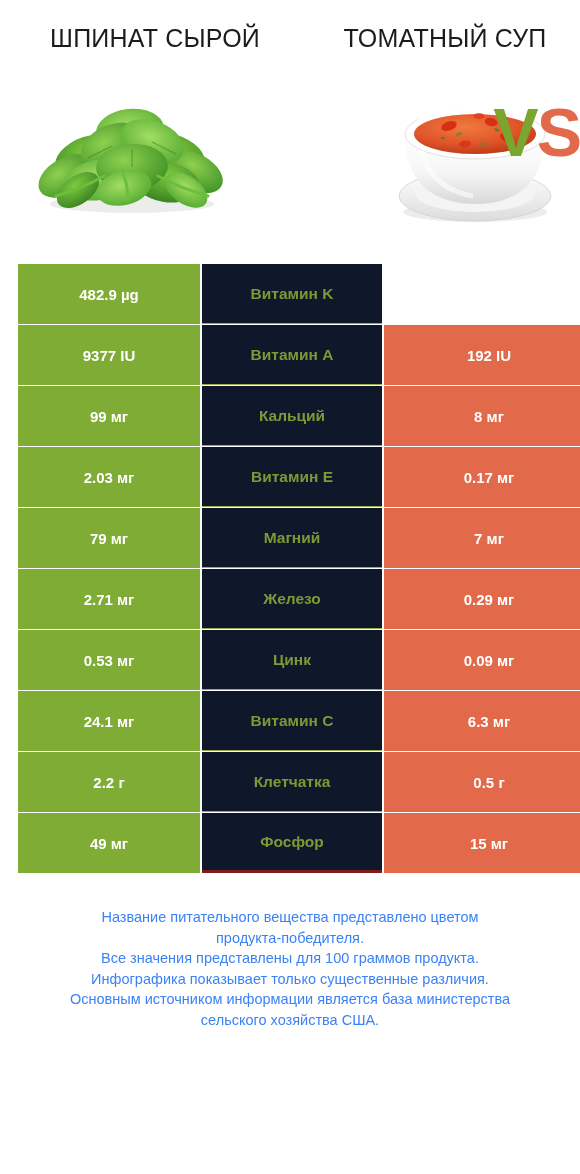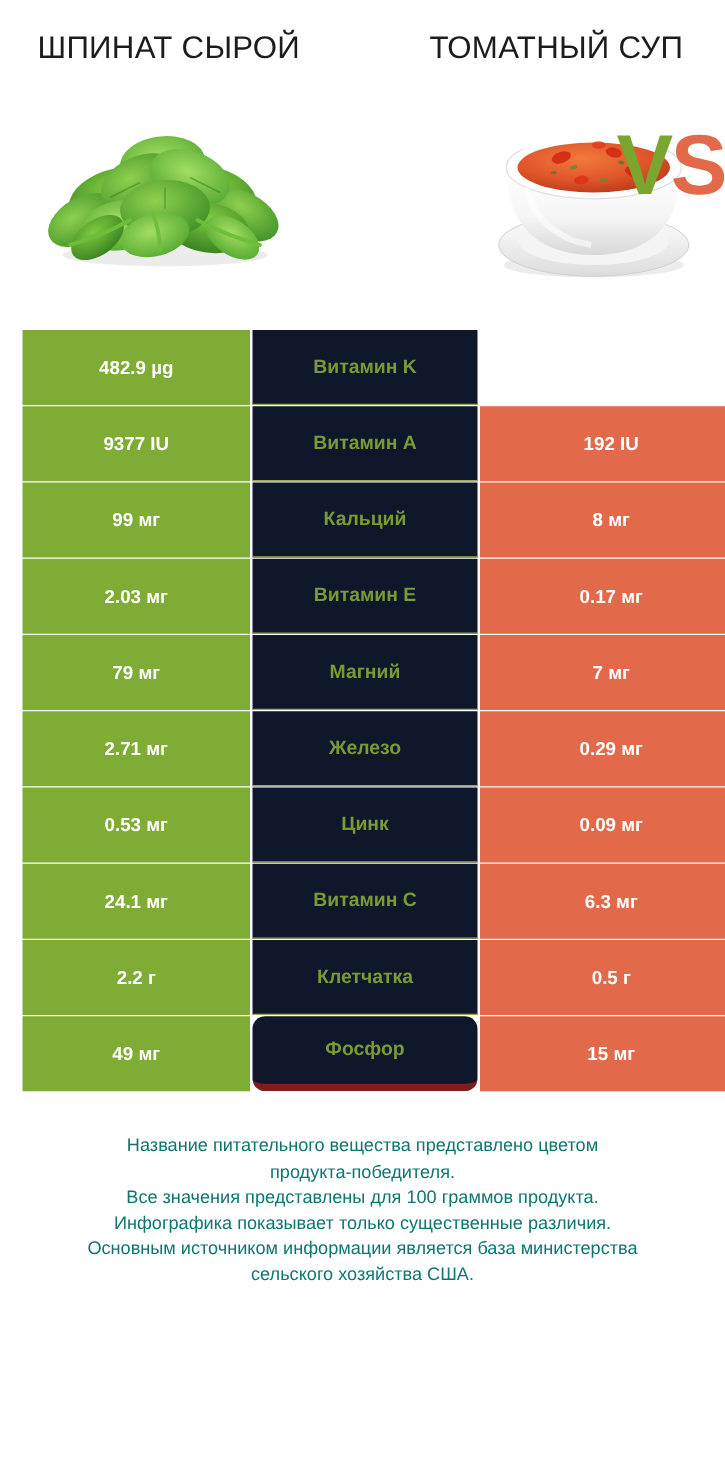--- a/index.html
+++ b/index.html
@@ -25,21 +25,21 @@
   .title-block {
     width: 250px;
     text-align: center;
     font-size: 25px;
     line-height: 1.28;
     letter-spacing: 0.2px;
     color: #1c1c1c;
     font-weight: 400;
     text-transform: uppercase;
   }
-  .title-block.left  { margin-left: 10px; }
+  .title-block.left  { margin-left: 10px; text-align: right; }
   .title-block.right { margin-right: 10px; }
 
   
   .hero {
     position: relative;
     height: 180px;
     margin-top: 18px;
   }
   .hero-img {
     position: absolute;
@@ -92,34 +92,34 @@
   }
   .cell-mid {
     width: 180px;
     background: #0f172a;
     color: #7a9a35;
     font-size: 15.5px;
     font-weight: 700;
     border-bottom: 1px solid #99ab4e;
     margin: 0 2px;
   }
-  .row:last-child .cell-mid { border-bottom: 6px solid #7f1d1d; border-radius: 10px; }
+  .row:last-child .cell-mid { border-bottom: 3px solid #7f1d1d; }
   .cell-right {
     flex: 1;
     background: #e2694a;
     color: #ffffff;
   }
 
   
   .footer {
     margin-top: 34px;
     text-align: center;
     font-size: 14.5px;
     line-height: 1.42;
-    color: #0f766e;
+    color: #3b82f6;
     padding: 0 22px;
   }
   .footer div { white-space: normal; }
 </style>
 </head>
 <body>
 
 <div class="titles">
   <div class="title-block left">Шпинат сырой</div>
   <div class="title-block right">Томатный суп</div>

